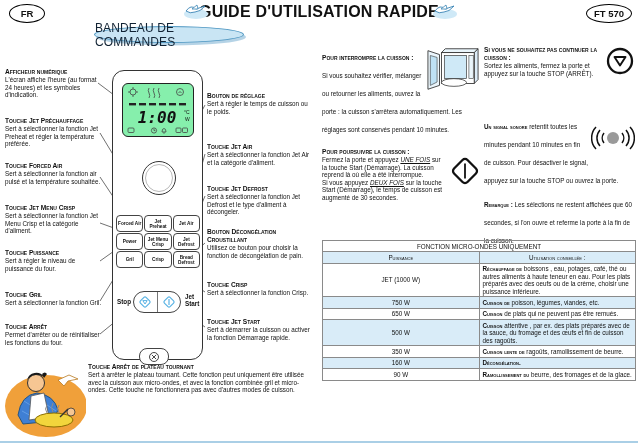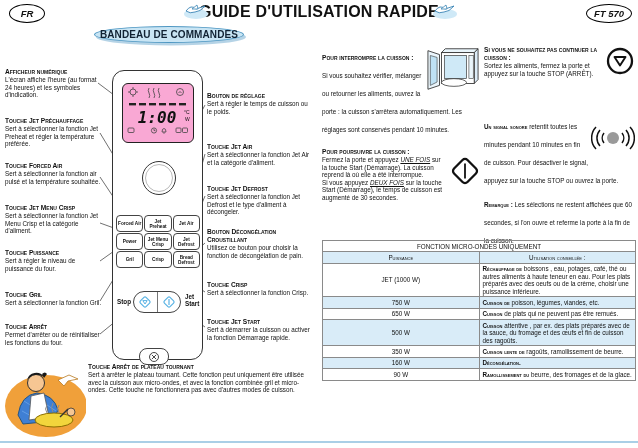--- a/index.html
+++ b/index.html
@@ -3,56 +3,56 @@
 <meta charset="utf-8">
 <style>
   * { margin:0; padding:0; box-sizing:border-box; }
   html,body { width:638px; height:448px; background:#fff; }
   .page { position:relative; width:638px; height:448px; overflow:hidden;
           font-family:"Liberation Sans", sans-serif; color:#111; background:#fff; }
 
   
   .badge { position:absolute; border:1.7px solid #000; border-radius:50%;
            display:flex; align-items:center; justify-content:center;
-           font-weight:bold; font-size:9.5px; background:#fff;font-style:italic; }
+           font-weight:bold; font-size:9.5px; background:#fff; }
   .badge-fr { left:9px; top:4px; width:36px; height:19px; }
   .badge-model { right:6px; top:4px; width:46px; height:19px; }
   .page-title { position:absolute; top:3px; left:0; right:0; text-align:center;
                 font-size:16px; font-weight:bold; letter-spacing:.2px; }
   .bird { position:absolute; top:2px; width:26px; height:18px; }
   .bird-left { left:183px; } .bird-right { left:432px; }
 
   
   .oval { position:absolute; background:var(--accent_light,#c9e5f4);
           border:1px solid var(--accent_border,#4f97c2); border-radius:50%;
           box-shadow:2px 2.5px 0 rgba(120,175,210,.55);
           display:flex; align-items:center; justify-content:center;
-          font-size:10px; font-weight:bold; color:#123; letter-spacing:.1px; }
+          font-size:12px; font-weight:normal; color:#123; letter-spacing:.1px; }
   .oval-panel { left:94px; top:26px; width:150px; height:17px; }
   .oval-interrupt { left:390px; top:24px; width:212px; height:17px; }
   .oval-power { left:386px; top:206px; width:226px; height:17px; }
 
   
   .lbl-h { font-weight:bold; font-variant:small-caps; font-size:6.6px; line-height:8px; }
   .lbl-b, .small-b { font-size:6.3px; line-height:7.6px; }
   .lead { font-weight:bold; font-variant:small-caps; }
   .em-u { font-style:italic; text-decoration:underline; }
 
   
   .panel-area { position:absolute; left:0; top:55px; width:316px; height:390px; }
   .llabel { position:absolute; left:5px; width:100px; }
   .rlabel { position:absolute; left:207px; width:104px; }
   .bottom-label { position:absolute; left:88px; top:308px; width:218px; }
   .leader { position:absolute; left:0; top:0; pointer-events:none; }
 
   
   .cpanel { position:absolute; left:112px; top:15px; width:91px; height:290px;
             border:1.2px solid #333; border-radius:12px; background:#fff; }
-  .cdisplay { position:absolute; left:9px; top:12px; width:72px; height:60px;
-              border:1.3px solid #222; border-radius:6px; background:#f9a8d4; }
+  .cdisplay { position:absolute; left:9px; top:12px; width:72px; height:54px;
+              border:1.3px solid #222; border-radius:6px; background:#86efac; }
   .btn-grid { position:absolute; left:3px; top:144px; width:84px;
               display:grid; grid-template-columns:repeat(3,1fr); gap:1px; }
   .pbtn { height:17px; border:1px solid #444; border-radius:4px; background:#fff;
           display:flex; align-items:center; justify-content:center; text-align:center;
           font-size:4.7px; font-weight:bold; line-height:5px; padding:1px; }
   .pill { position:absolute; left:20px; top:220px; width:48px; height:22px;
           border:1.1px solid #444; border-radius:11px; background:#fff;
           display:flex; align-items:center; }
   .pill-half { flex:1; display:flex; align-items:center; justify-content:center; height:100%; }
   .pill-half + .pill-half { border-left:1px solid #777; }

